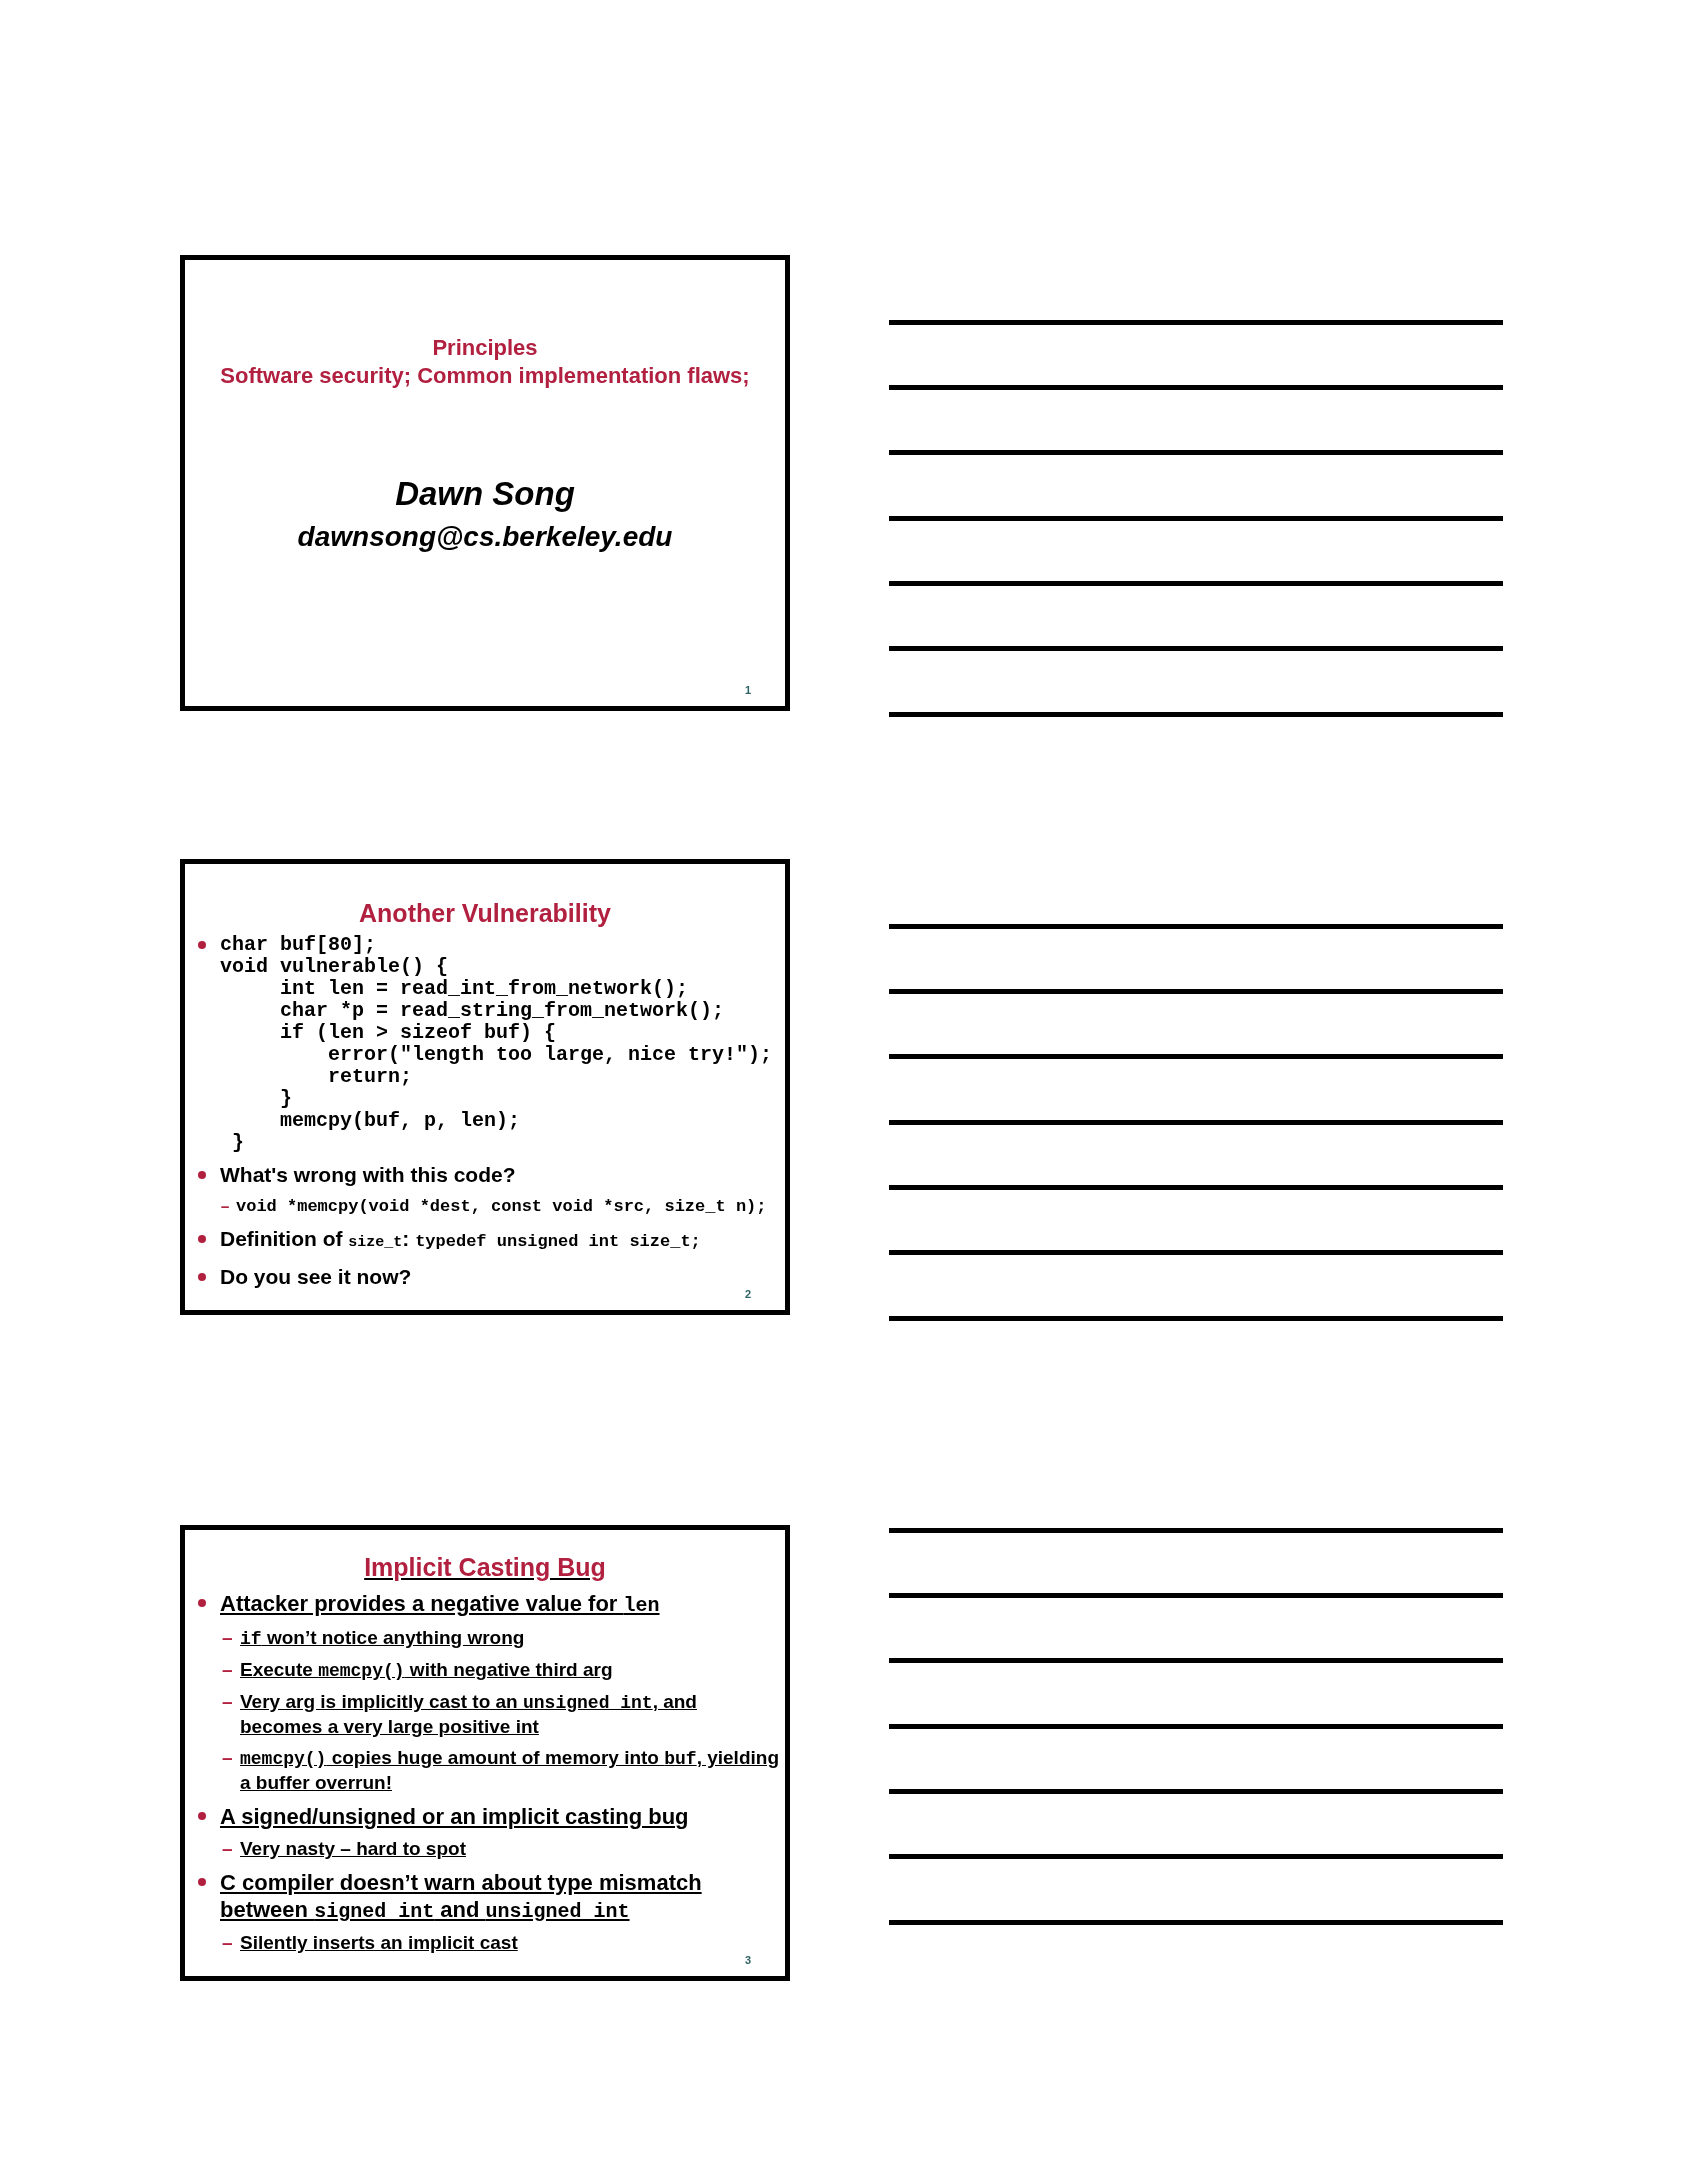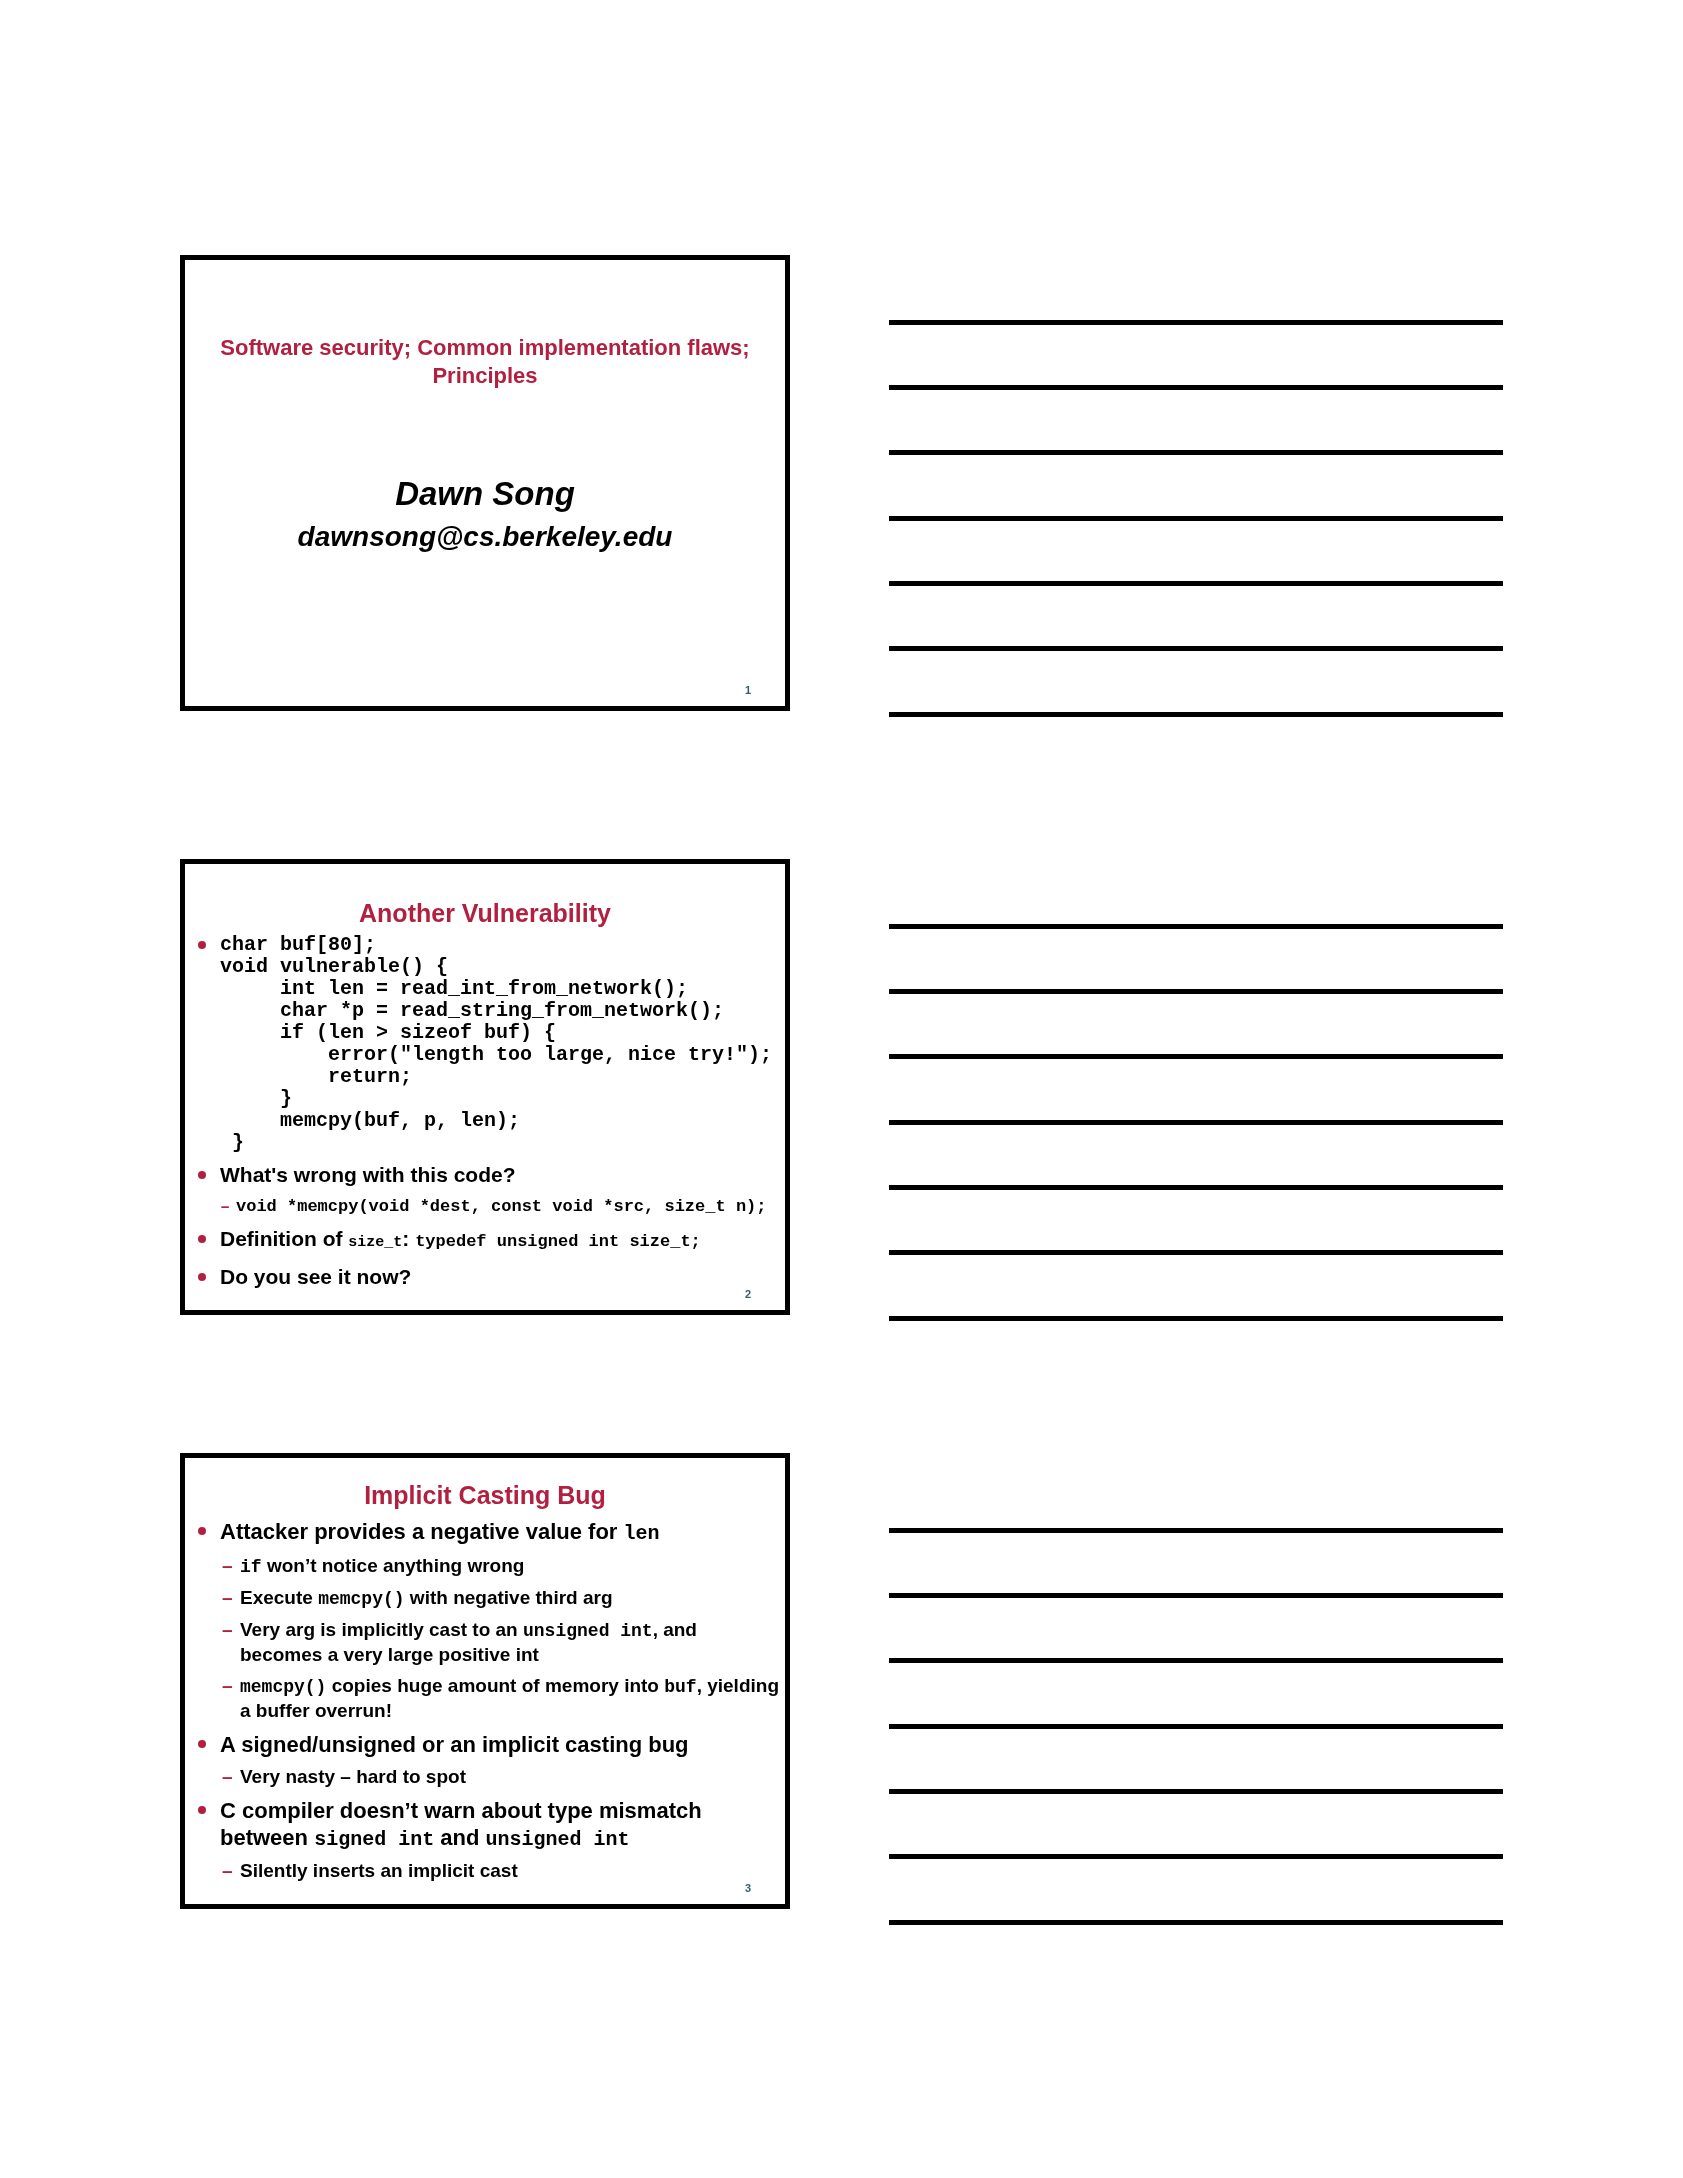--- a/index.html
+++ b/index.html
@@ -11,21 +11,21 @@
   }
   .page { position:absolute; inset:0; }
 
   
   .slide {
     position:absolute; left:180px; width:610px; height:456px;
     border:5px solid #000; background:#fff; box-sizing:border-box;
   }
   #slide1 { top:255px; }
   #slide2 { top:859px; }
-  #slide3 { top:1453px; }
+  #slide3 { top:1525px;text-decoration:underline; }
 
   .page-num {
     position:absolute; right:34px; bottom:10px;
     font-size:11px; font-weight:bold; color:#2e6363;
   }
 
   
   .note-line {
     position:absolute; left:889px; width:614px; height:5px;
     background:#000;
@@ -87,22 +87,22 @@
   .s3-title { padding-top:22px; font-size:25px; line-height:30px; }
   .b3l { font-size:22px; line-height:27px; }
 </style>
 </head>
 <body>
 
 <div class="page">
 
   <div class="slide" id="slide1">
     <div class="title s1-title">
+      <div>Principles</div>
       <div>Software security; Common implementation flaws;</div>
-      <div>Principles</div>
     </div>
     <div class="s1-author">Dawn Song</div>
     <div class="s1-email">dawnsong@cs.berkeley.edu</div>
     <div class="page-num">1</div>
   </div>
 
   <div class="slide" id="slide2">
     <div class="title s2-title">Another Vulnerability</div>
 
     <div class="code">

